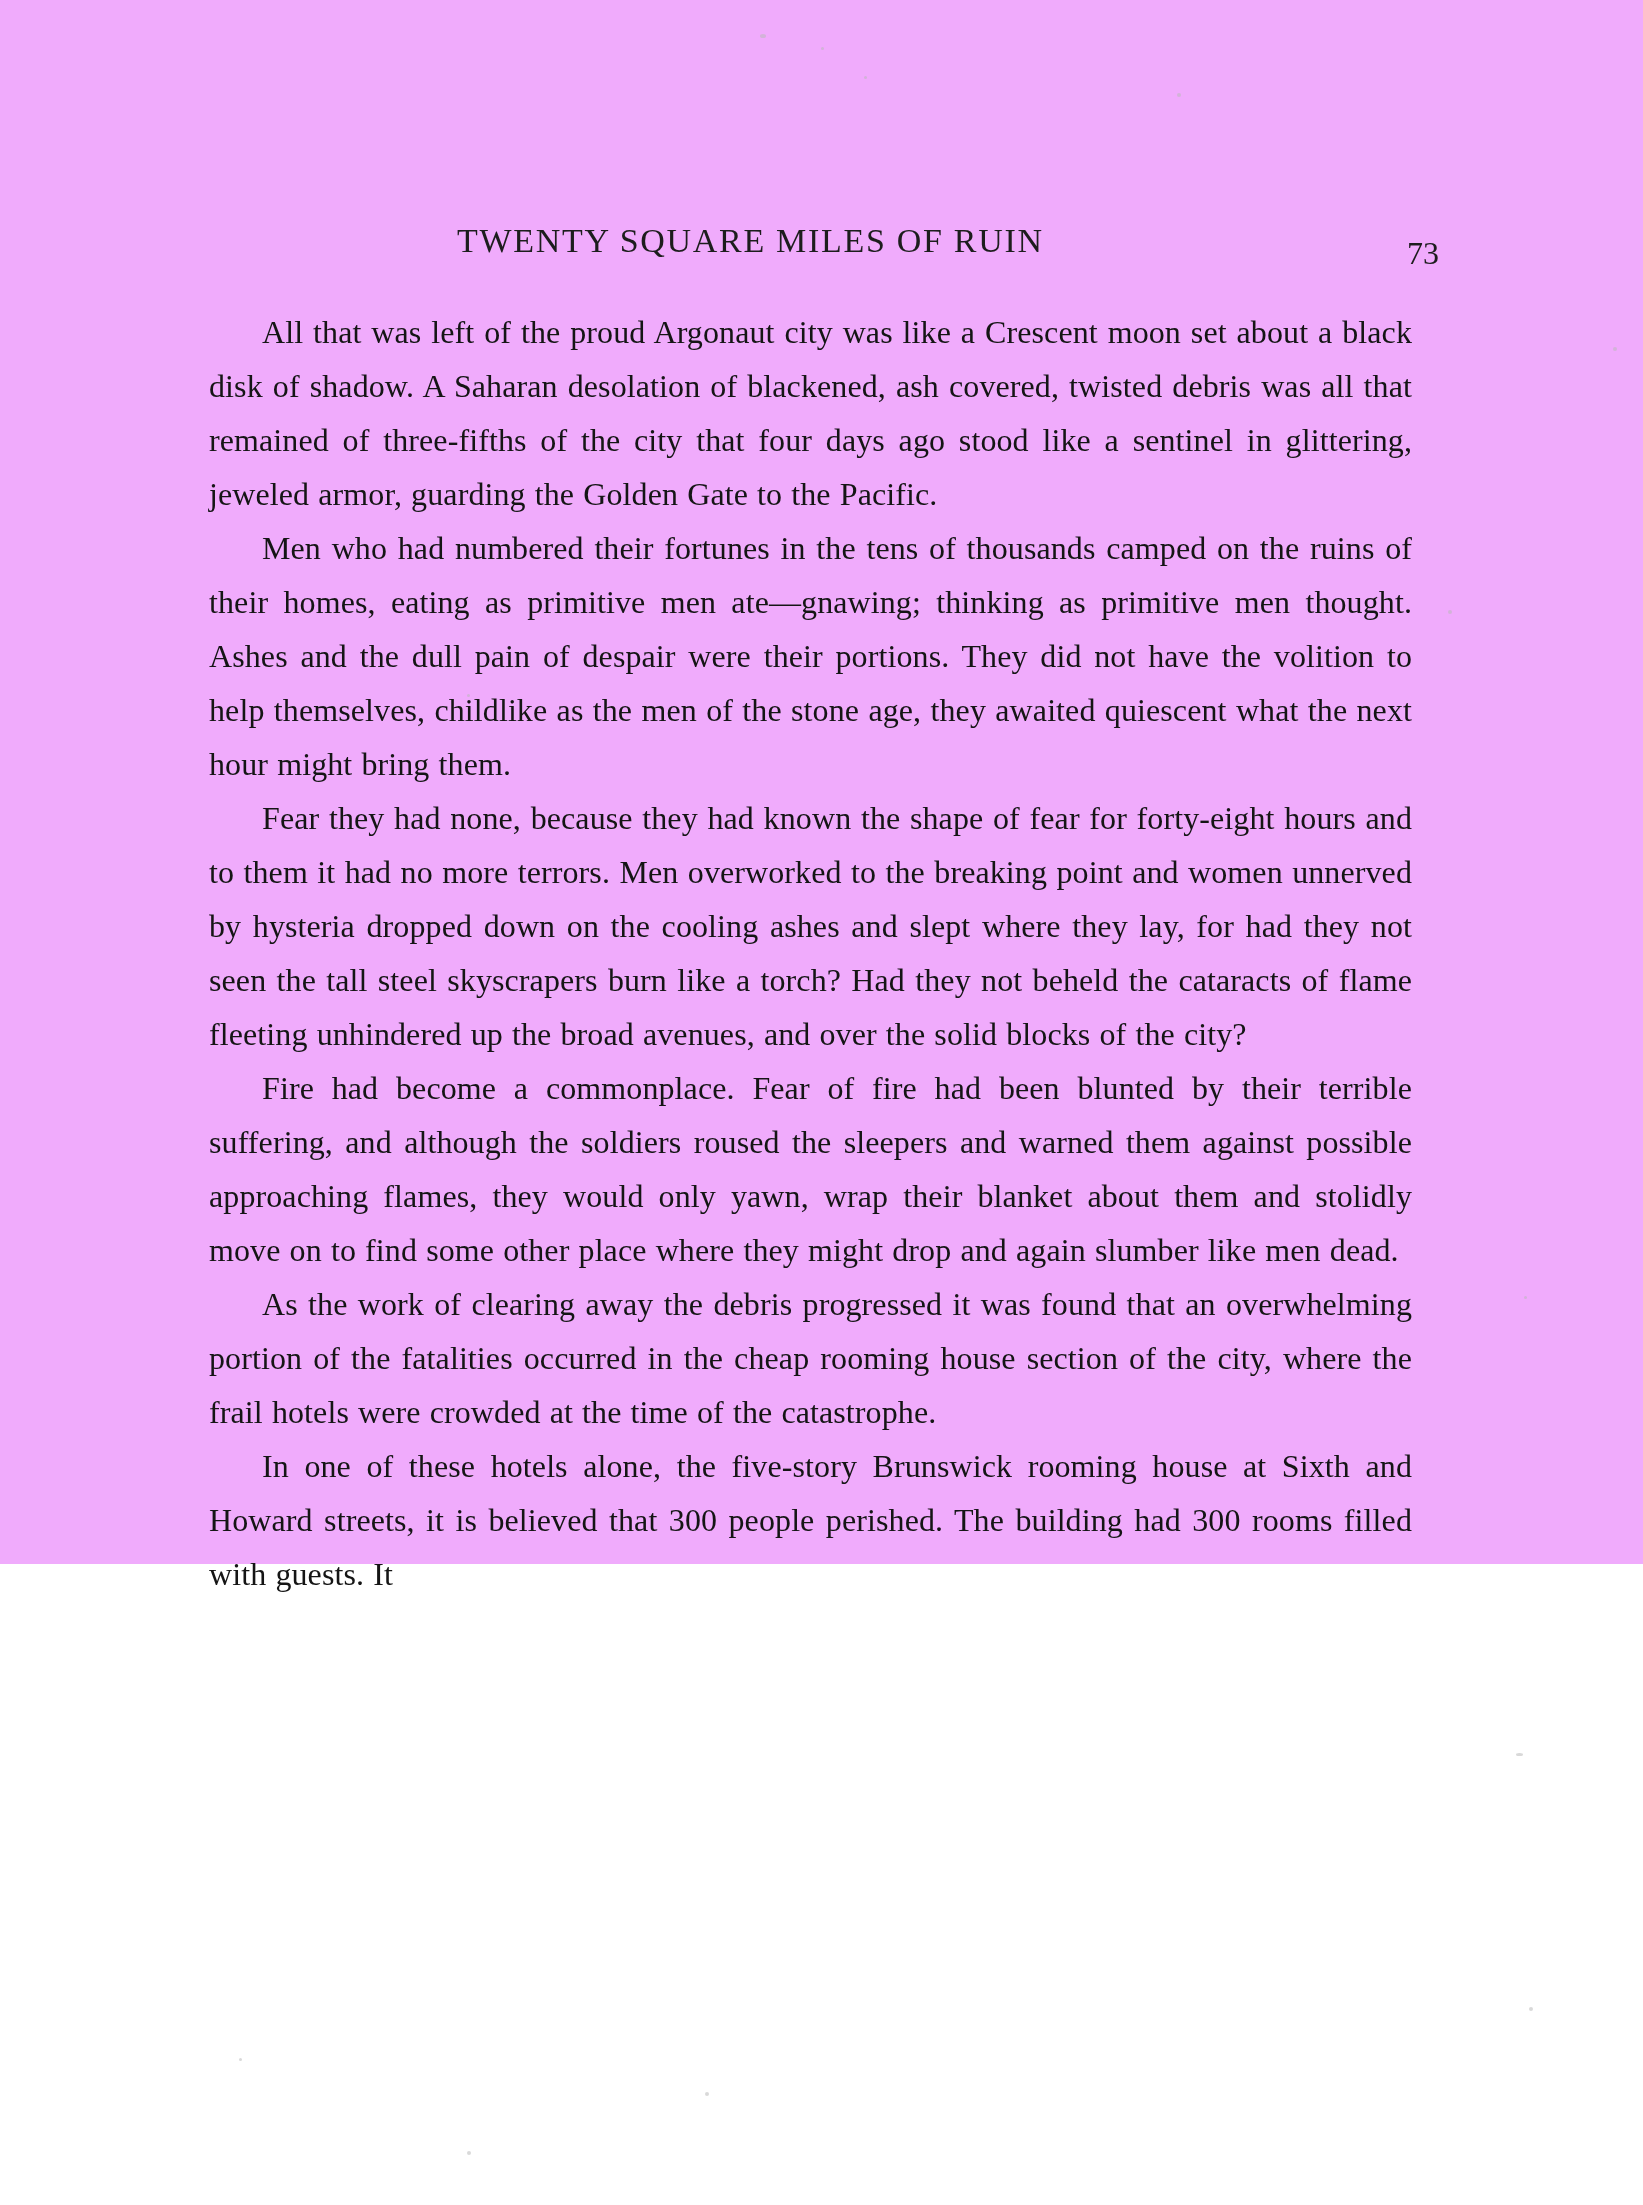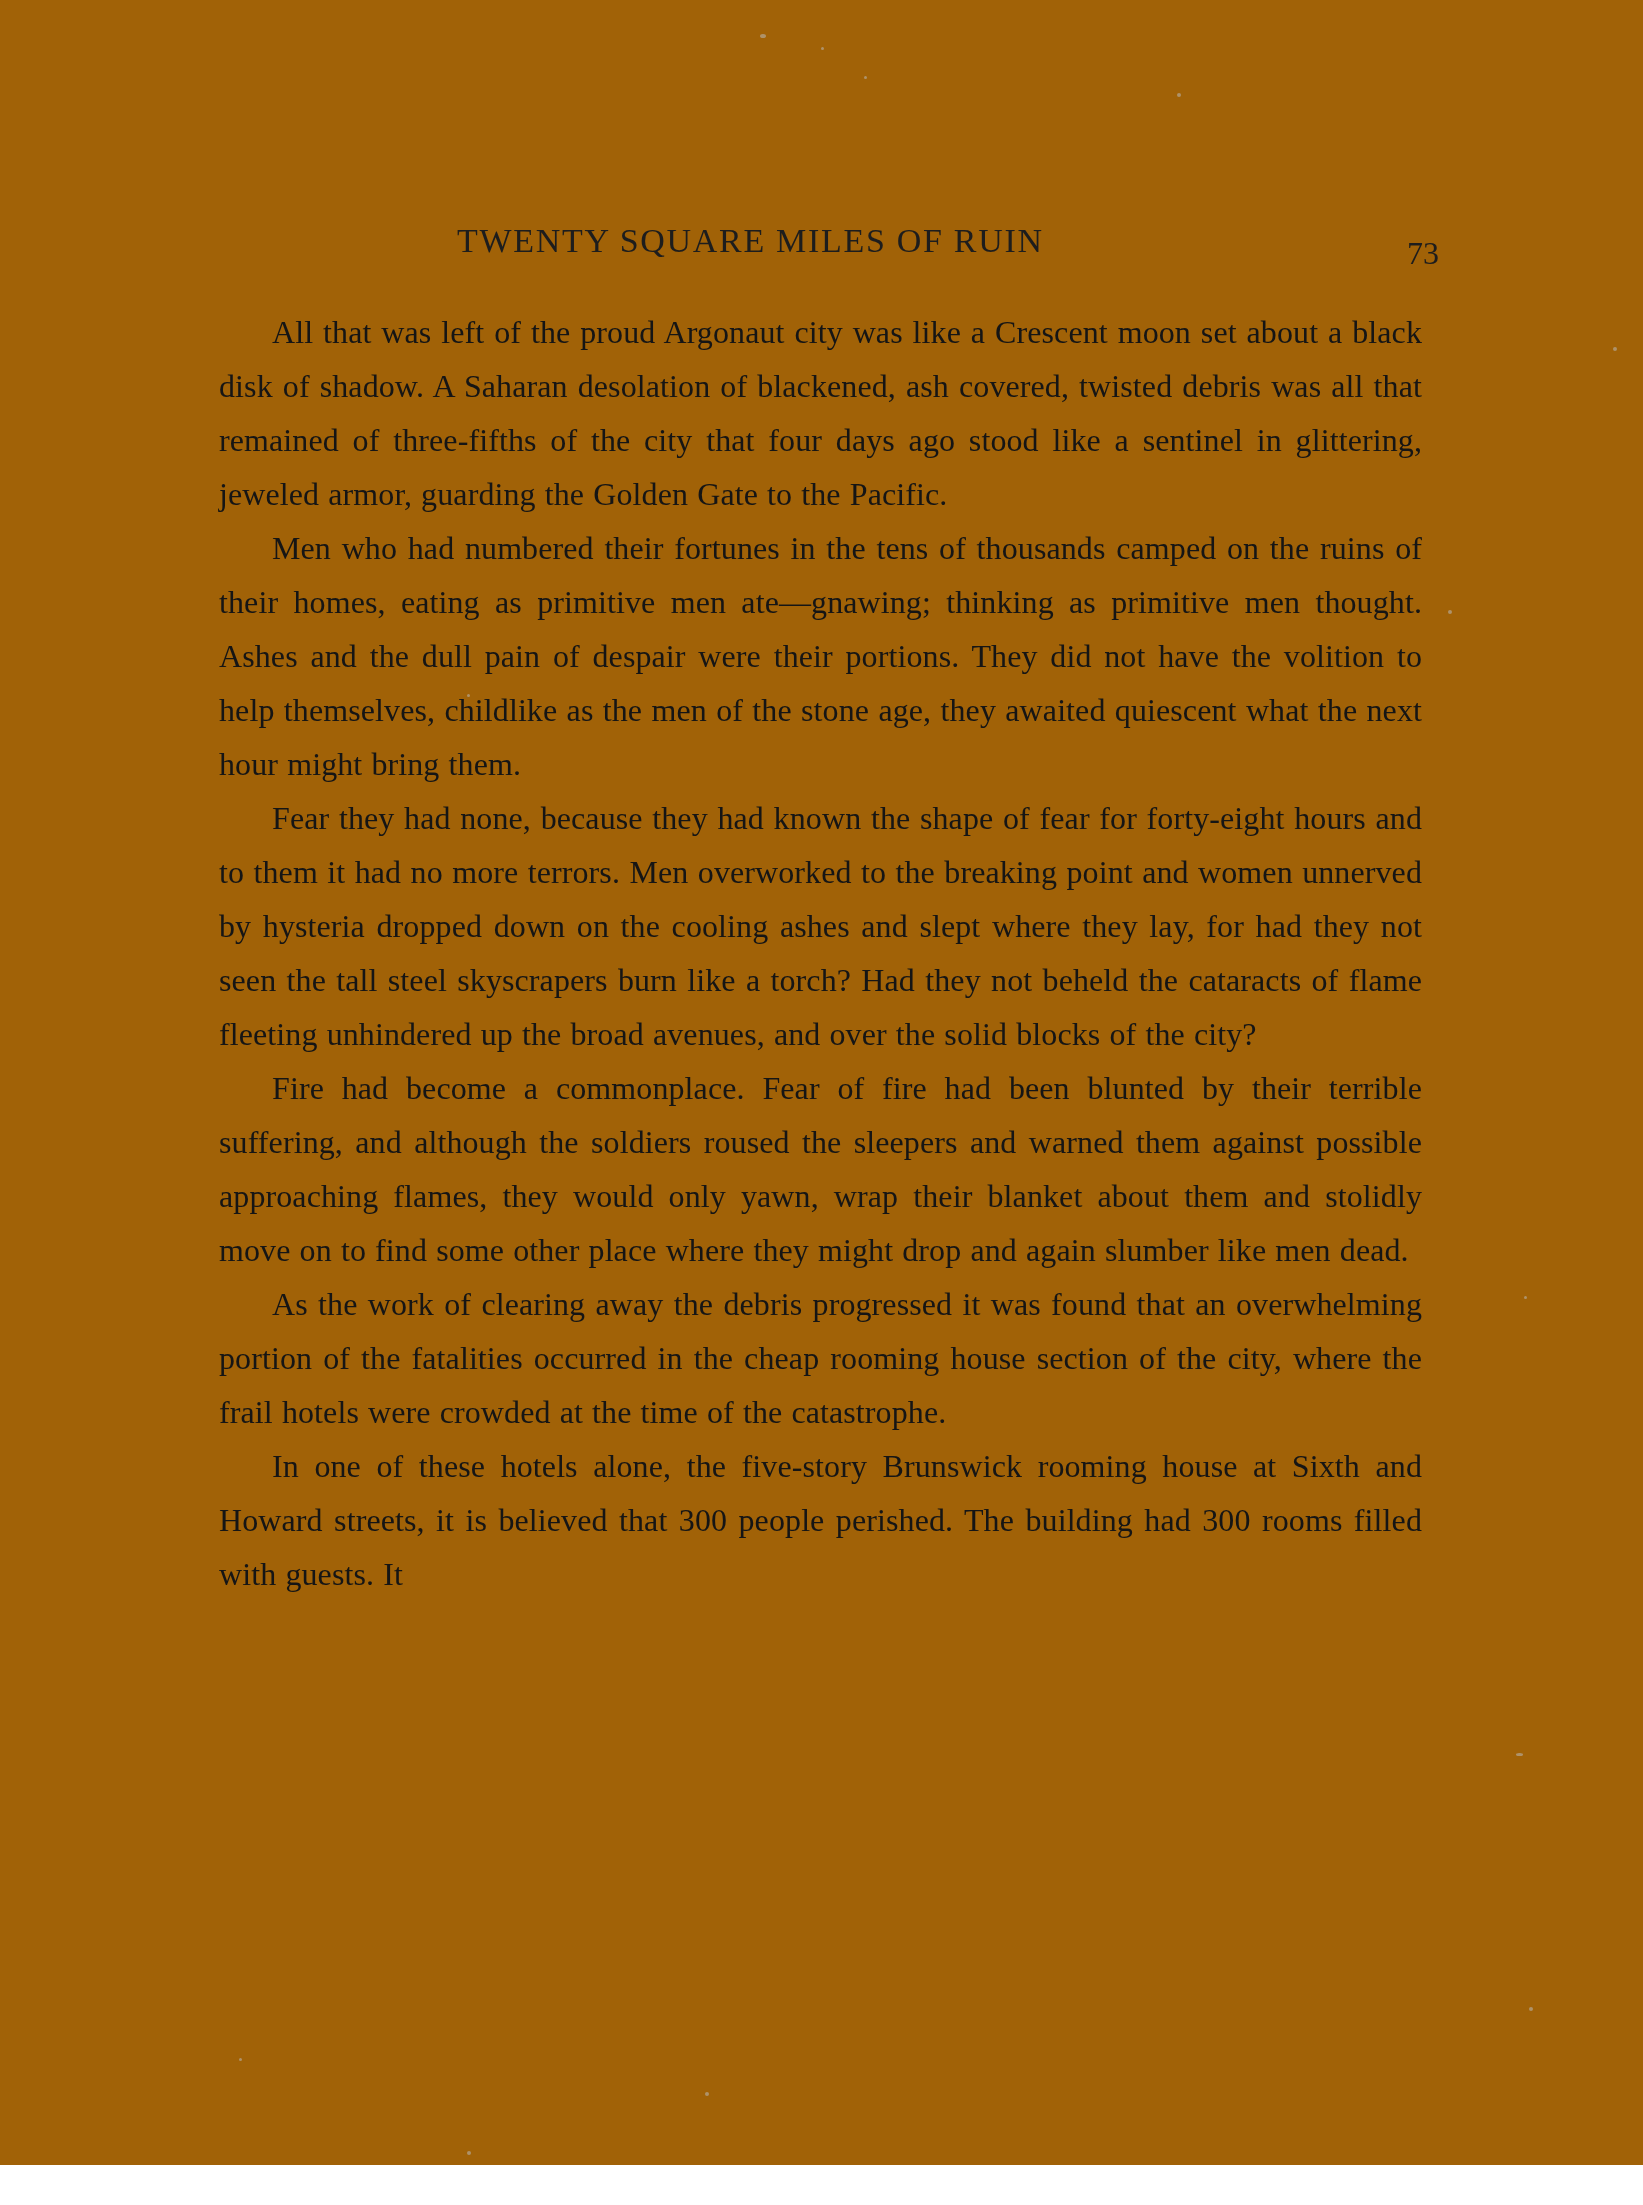--- a/index.html
+++ b/index.html
@@ -13,22 +13,22 @@
     position: relative;
     font-family: "Liberation Serif", serif;
     color: #1a1a1a;
     overflow: hidden;
   }
   .page {
     position: absolute;
     left: 0;
     top: 0;
     width: 1644px;
-    height: 2165px;
-    background: #a16207;
+    height: 1564px;
+    background: #f0abfc;
   }
   
   .speck {
     position: absolute;
     background: #b9b9b9;
     border-radius: 50%;
     opacity: 0.55;
   }
   .header {
     position: absolute;
@@ -49,21 +49,21 @@
   }
   .header-pagenum {
     position: absolute;
     right: 0;
     top: 13px;
     font-size: 32px;
     color: #1d1d1d;
   }
   .body-text {
     position: absolute;
-    left: 219px;
+    left: 209px;
     top: 305px;
     width: 1203px;
   }
   .para {
     margin: 0 0 0 0;
     font-size: 32px;
     line-height: 54px;
     text-align: justify;
     text-indent: 53px;
     color: #151515;

